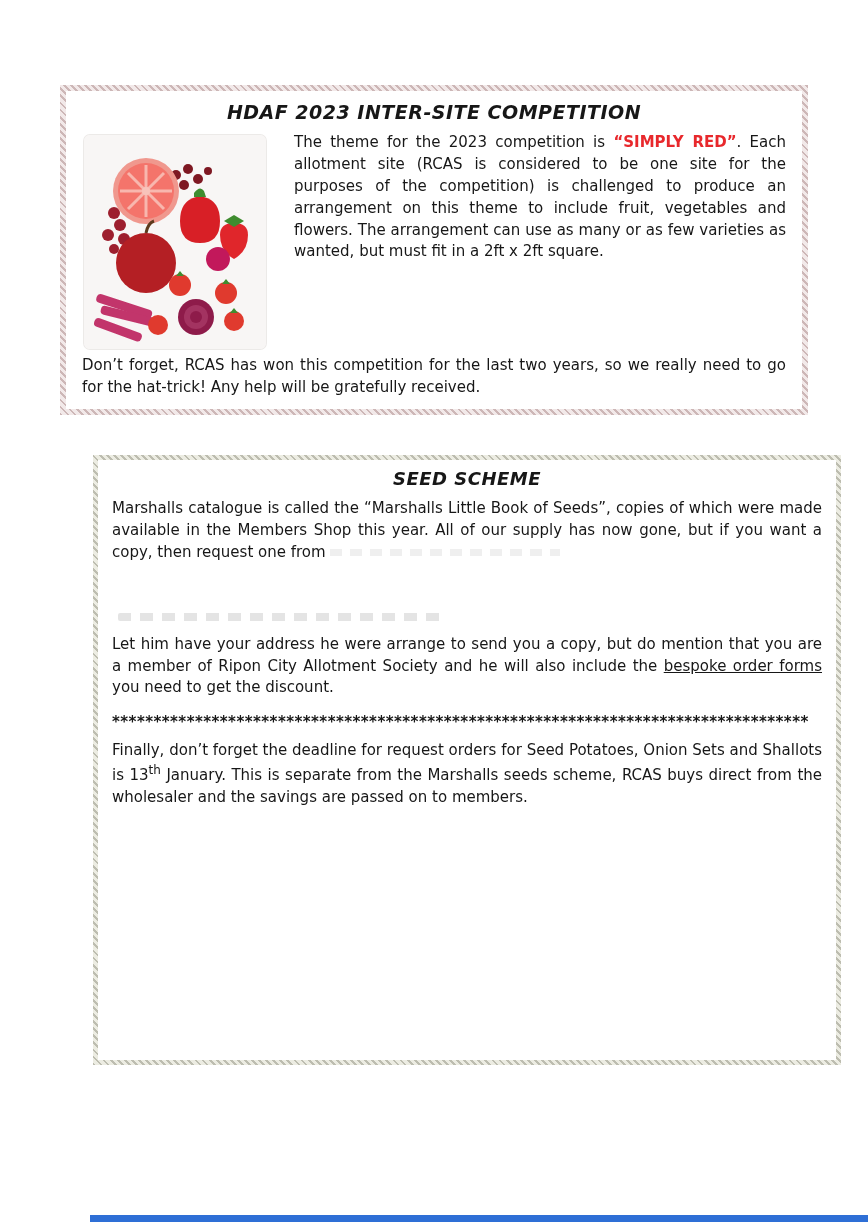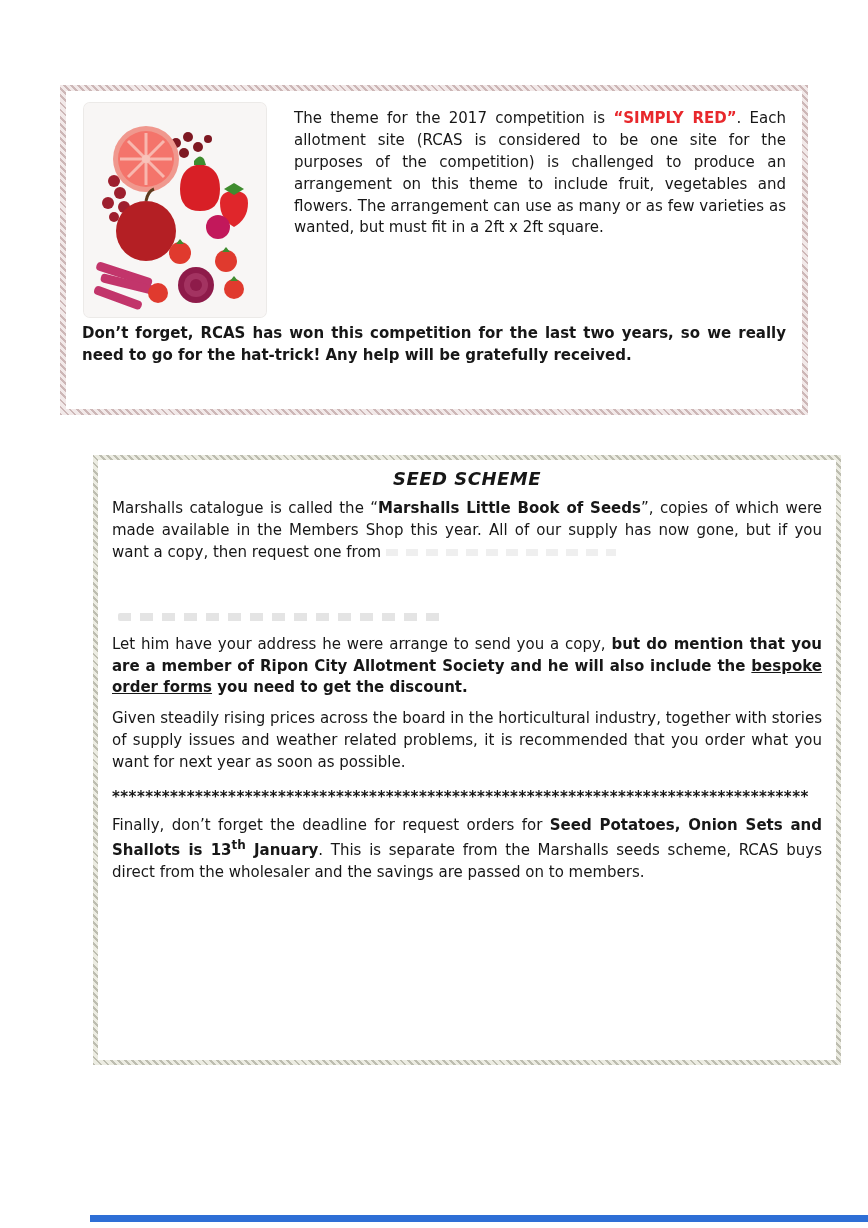--- a/index.html
+++ b/index.html
@@ -27,21 +27,21 @@
   .box-title{
     text-align:center;font-weight:bold;font-style:italic;
     font-size:19px;letter-spacing:.5px;margin:2px 0 8px 0;
   }
   .box2 .box-title{font-size:18px;margin-bottom:6px;}
 
   p.doc{
     text-align:justify;font-size:15px;line-height:1.46;
     margin:9px 0;
   }
-  .bold{font-weight:bold;}
+  .bold{font-weight:normal;}
   .red{color:var(--accent-red,#e8282c);font-weight:bold;}
   .ul{text-decoration:underline;}
   .clear{clear:both;}
 
   
   .photo{
     float:left;width:182px;height:214px;margin:4px 28px 6px 2px;
     background:#f8f6f5;border-radius:6px;box-shadow:0 0 0 1px #eceae8;
     overflow:hidden;
   }
@@ -71,20 +71,21 @@
   .bottom-bar{
     position:absolute;left:90px;right:0;top:1215px;height:7px;
     background:var(--bottom-blue,#2e6fd6);
   }
 </style>
 </head>
 <body>
 
 <div class="hatch-box hatch-pink box1" style="left:60px;top:85px;width:748px;height:330px;">
   <div class="box-inner box1-inner">
+    <div class="box-title">HDAF 2023 INTER-SITE COMPETITION</div>
 
     <div class="photo">
       <svg viewBox="0 0 182 214" xmlns="http://www.w3.org/2000/svg">
         <rect x="0" y="0" width="182" height="214" fill="#f8f6f5"></rect>
 
         <g fill="#9d1f2e">
           <circle cx="30" cy="78" r="6"></circle>
             <circle cx="42" cy="72" r="6"></circle>
             <circle cx="36" cy="90" r="6"></circle>
           <circle cx="24" cy="100" r="6"></circle>
@@ -134,21 +135,21 @@
           <circle cx="150" cy="186" r="10" fill="#e03a2e"></circle>
           <circle cx="74" cy="190" r="10" fill="#e03a2e"></circle>
           <path d="M92 141 l4 -5 l4 5 z" fill="#3f8c2f"></path>
           <path d="M138 149 l4 -5 l4 5 z" fill="#3f8c2f"></path>
           <path d="M146 178 l4 -5 l4 5 z" fill="#3f8c2f"></path>
         </g>
       </svg>
     </div>
 
     <p class="doc">
-      <span>The theme for the 2017 competition is </span><span class="red">“SIMPLY RED”</span><span>.  Each allotment site (RCAS is considered to be one site for the purposes of the competition) is challenged to produce an arrangement on this theme to include fruit, vegetables and flowers.  The arrangement can use as many or as few varieties as wanted, but must fit in a 2ft x 2ft square.</span>
+      <span>The theme for the 2023 competition is </span><span class="red">“SIMPLY RED”</span><span>.  Each allotment site (RCAS is considered to be one site for the purposes of the competition) is challenged to produce an arrangement on this theme to include fruit, vegetables and flowers.  The arrangement can use as many or as few varieties as wanted, but must fit in a 2ft x 2ft square.</span>
     </p>
 
 
     <p class="doc bold clear">Don’t forget, RCAS has won this competition for the last two years, so we really need to go for the hat-trick!  Any help will be gratefully received.</p>
   </div>
 </div>
 
 <div class="hatch-box hatch-grey box2" style="left:60px;top:455px;width:748px;height:610px;">
   <div class="box-inner box2-inner">
     <div class="box-title">SEED SCHEME</div>
@@ -159,21 +160,20 @@
     </p>
 
     <div class="redact-gap">
       <div class="smudge"></div>
     </div>
 
     <p class="doc">
       <span>Let him have your address he were arrange to send you a copy, </span><span class="bold">but do mention that you are a member of Ripon City Allotment Society and he will also include the </span><span class="bold ul">bespoke order forms</span><span class="bold"> you need to get the discount.</span>
     </p>
 
-    <p class="doc">Given steadily rising prices across the board in the horticultural industry, together with stories of supply issues and weather related problems, it is recommended that you order what you want for next year as soon as possible.</p>
 
 
     <div class="stars">************************************************************************************</div>
 
     <p class="doc">
       <span>Finally, don’t forget the deadline for request orders for </span><span class="bold">Seed Potatoes, Onion Sets and Shallots is 13</span><sup class="bold">th</sup><span class="bold"> January</span><span>.  This is separate from the Marshalls seeds scheme, RCAS buys direct from the wholesaler and the savings are passed on to members.</span>
     </p>
   </div>
 </div>
 

